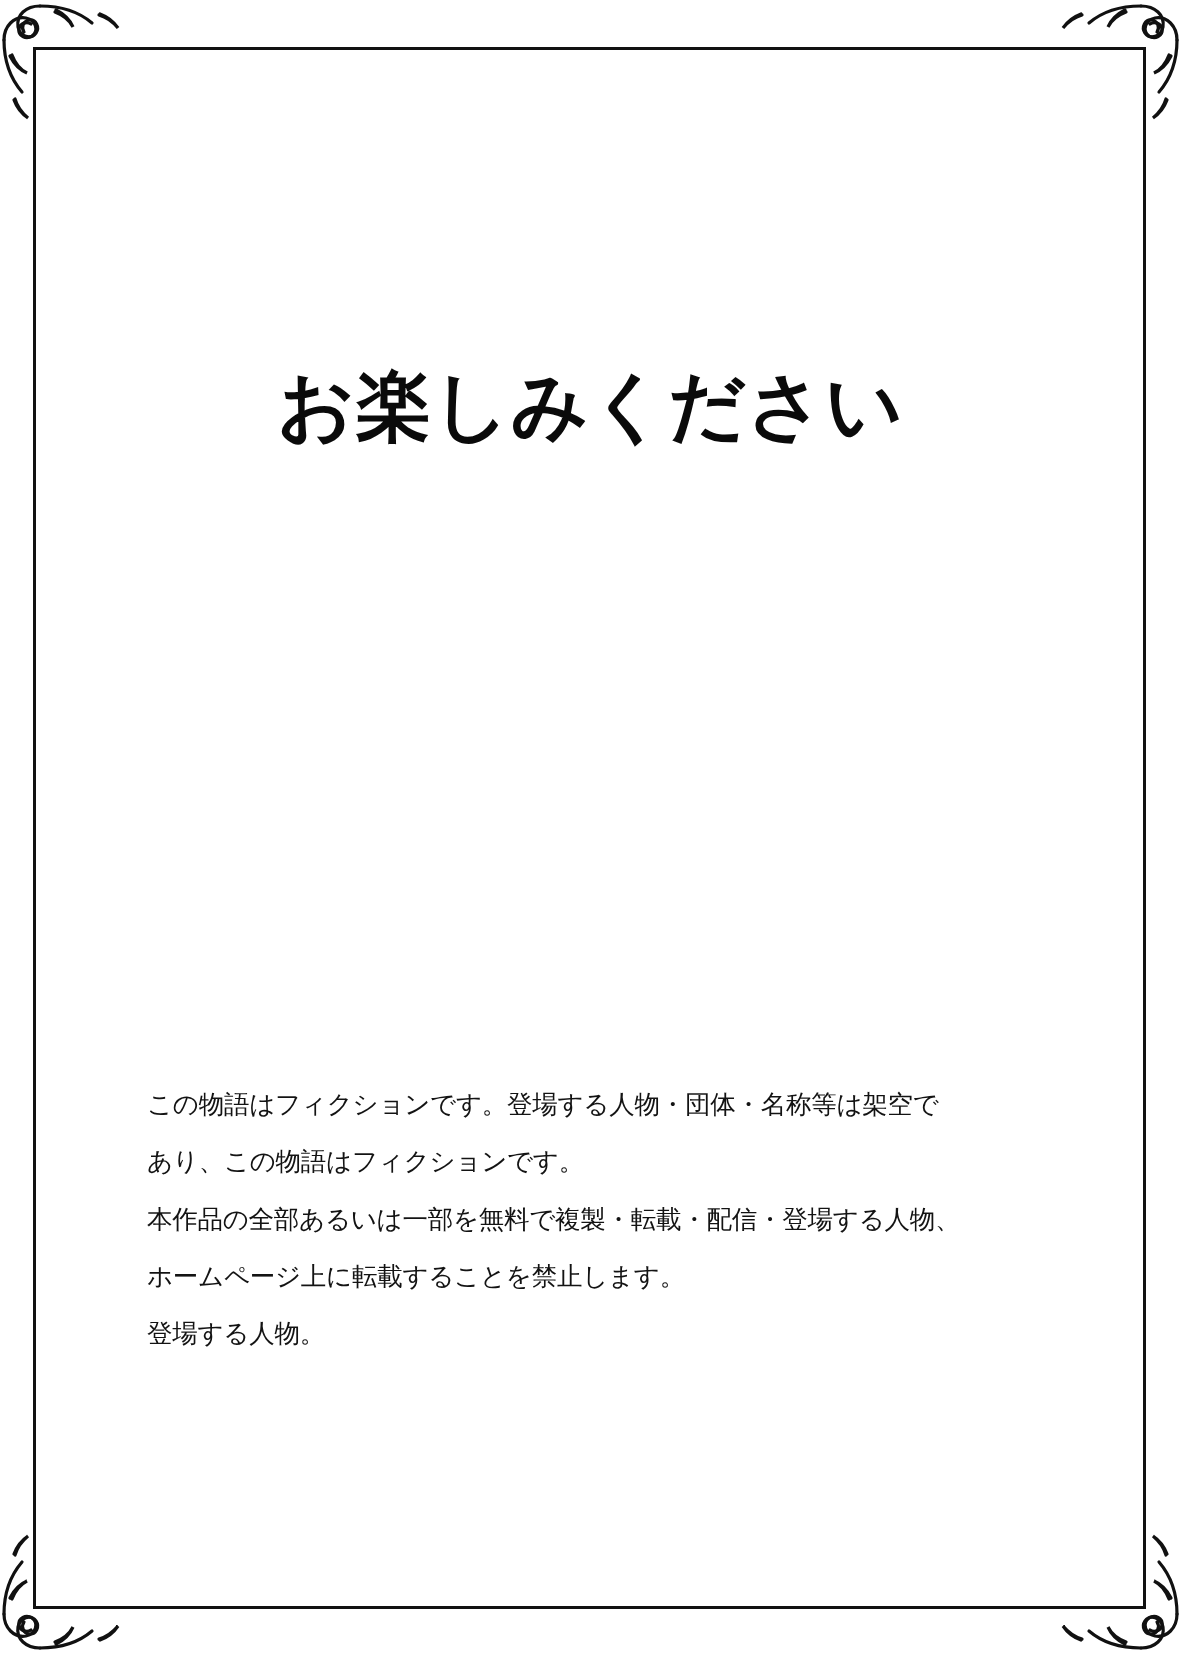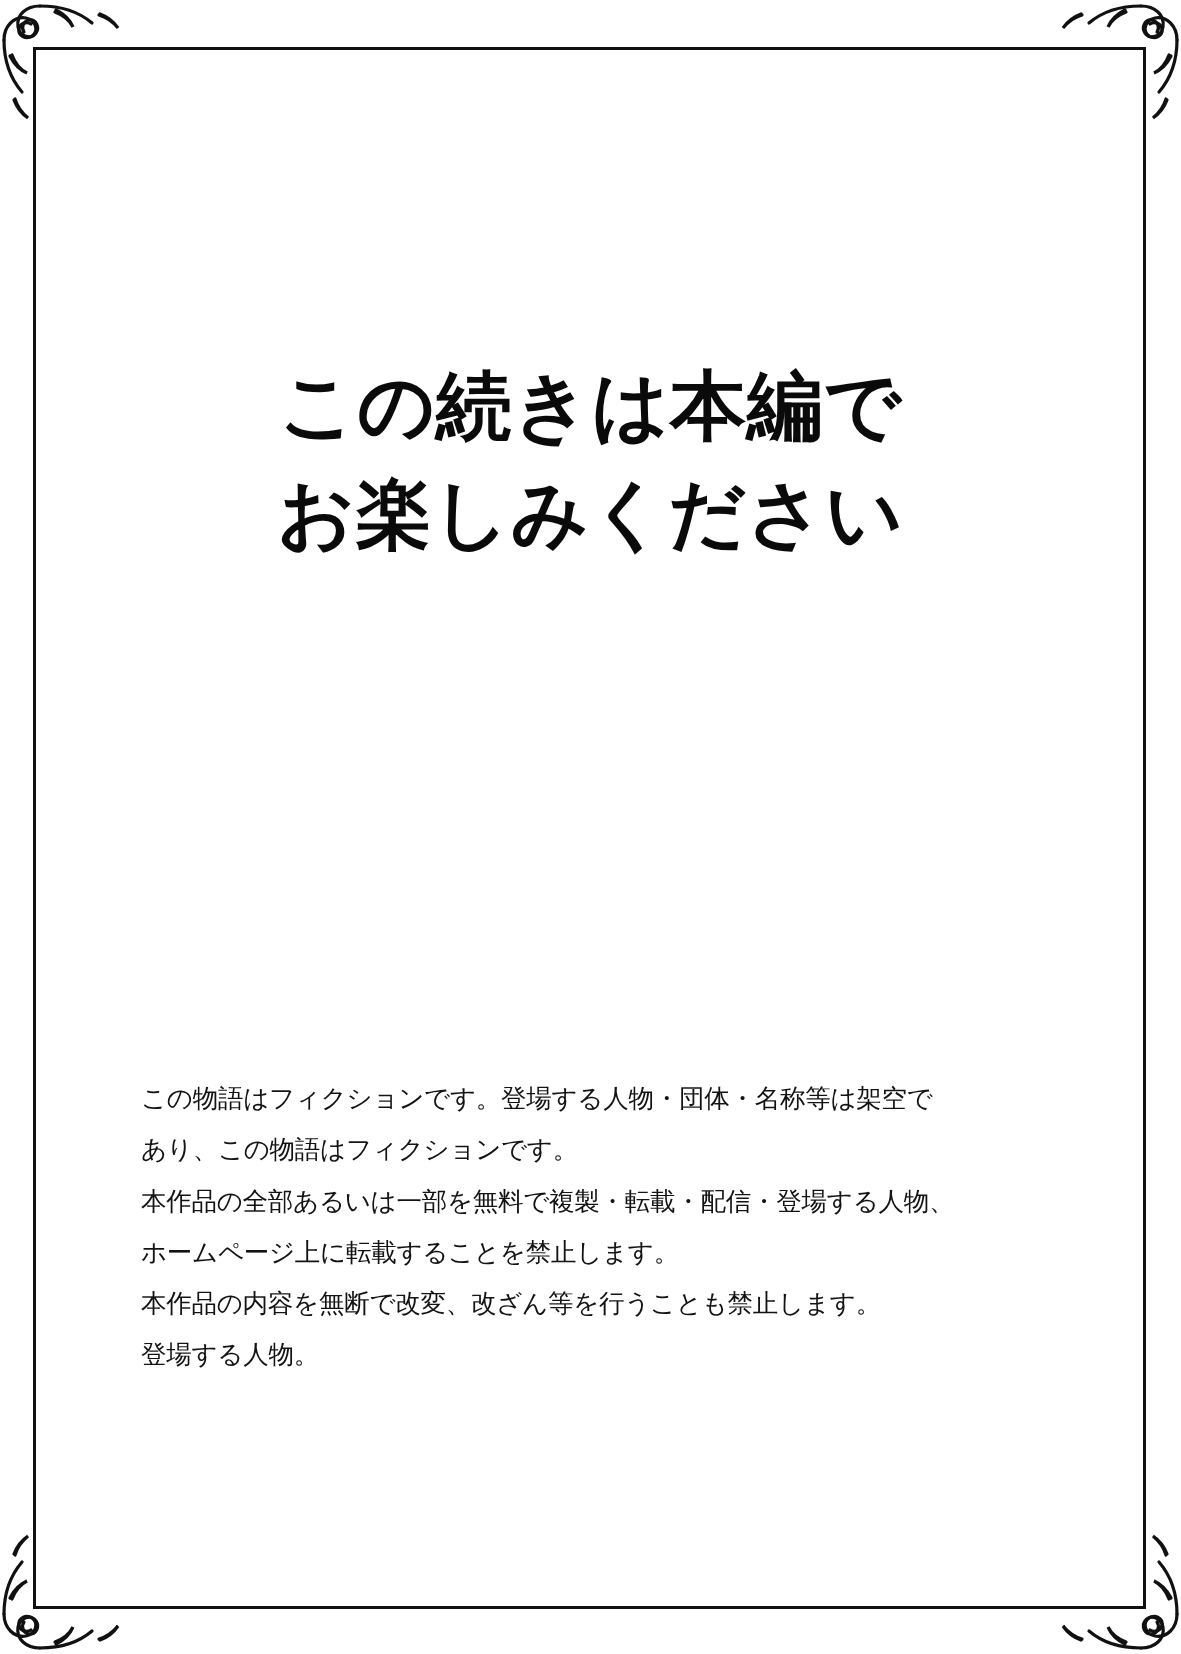--- a/index.html
+++ b/index.html
@@ -67,21 +67,21 @@
     position: absolute;
     left: 131px;
     top: 1068px;
     width: 880px;
     font-family: "DejaVu Sans", "Liberation Sans", sans-serif;
     font-size: 25.5px;
     line-height: 1.62;
     color: #131313;
     letter-spacing: -0.01em;
   }
-  .notice p { margin: 10px; }
+  .notice p { margin: 16px; }
 </style>
 </head>
 <body>
 
 <div class="page">
 
   <div class="corner corner-tl">
     <svg viewBox="0 0 150 150" fill="none" stroke="currentColor" stroke-width="3.2" stroke-linecap="round">
       <path d="M4 40 C4 26, 14 16, 26 18 C36 20, 39 31, 32 36 C26 40, 18 36, 19 29 C20 23, 27 21, 31 24"></path>
       <path d="M4 40 C4 60, 10 78, 22 92"></path>
@@ -129,26 +129,24 @@
       <path d="M56 10 C64 14, 70 20, 73 27 C70 21, 63 15, 55 12"></path>
       <path d="M10 56 C14 64, 20 70, 27 73 C21 70, 15 63, 12 55"></path>
       <path d="M100 14 C108 17, 114 22, 118 28 C113 22, 106 17, 99 15"></path>
       <path d="M14 100 C17 108, 22 114, 28 118 C22 113, 17 106, 15 99"></path>
     </svg>
   </div>
 
   <div class="frame"></div>
 
   <div class="headline">
-    <span class="line">この続きは本編で</span>
     <span class="line">お楽しみください</span>
   </div>
 
   <div class="notice">
     <p>この物語はフィクションです。登場する人物・団体・名称等は架空で</p>
     <p>あり、この物語はフィクションです。</p>
     <p>本作品の全部あるいは一部を無料で複製・転載・配信・登場する人物、</p>
     <p>ホームページ上に転載することを禁止します。</p>
-    <p>本作品の内容を無断で改変、改ざん等を行うことも禁止します。</p>
     <p>登場する人物。</p>
   </div>
 
 </div>
 
 </body></html>

